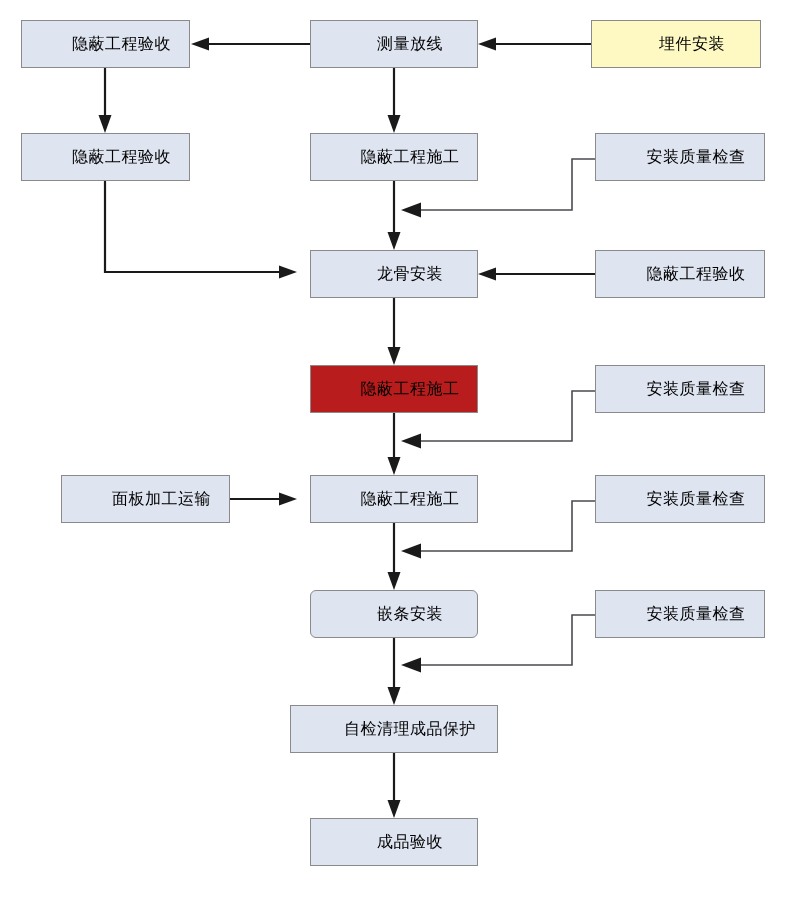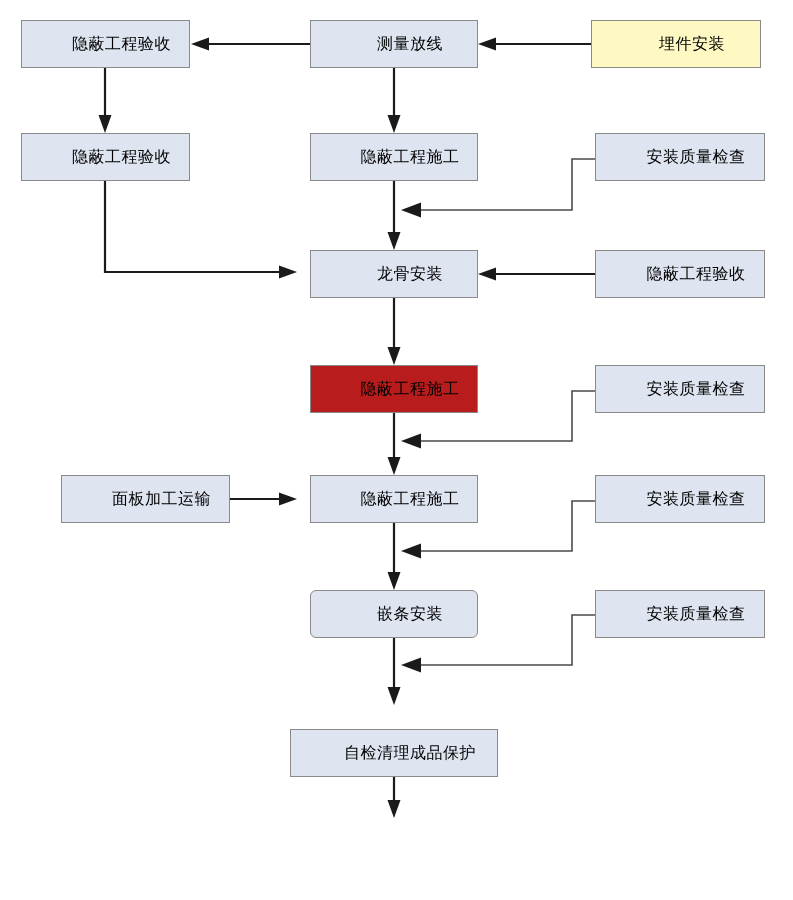--- a/index.html
+++ b/index.html
@@ -154,15 +154,16 @@
   <div class="node" style="left: 595px; top: 133px; width: 170px; height: 48px; background: rgb(222, 228, 240); border-color: rgb(138, 138, 138);">安装质量检查</div>
   <div class="node" style="left: 310px; top: 250px; width: 168px; height: 48px; background: rgb(222, 228, 240); border-color: rgb(138, 138, 138);">龙骨安装</div>
   <div class="node" style="left: 595px; top: 250px; width: 170px; height: 48px; background: rgb(222, 228, 240); border-color: rgb(138, 138, 138);">隐蔽工程验收</div>
   <div class="node" style="left: 310px; top: 365px; width: 168px; height: 48px; background: #b91c1c; border-color: rgb(138, 138, 138);">隐蔽工程施工</div>
   <div class="node" style="left: 595px; top: 365px; width: 170px; height: 48px; background: rgb(222, 228, 240); border-color: rgb(138, 138, 138);">安装质量检查</div>
   <div class="node" style="left: 22px; top: 475px; width: 169px; height: 48px; background: rgb(222, 228, 240); border-color: rgb(138, 138, 138); margin-left: 39px;">面板加工运输</div>
   <div class="node" style="left: 310px; top: 475px; width: 168px; height: 48px; background: rgb(222, 228, 240); border-color: rgb(138, 138, 138);">隐蔽工程施工</div>
   <div class="node" style="left: 595px; top: 475px; width: 170px; height: 48px; background: rgb(222, 228, 240); border-color: rgb(138, 138, 138);">安装质量检查</div>
   <div class="node" style="left: 310px; top: 590px; width: 168px; height: 48px; background: rgb(222, 228, 240); border-color: rgb(138, 138, 138); border-radius: 6px;">嵌条安装</div>
   <div class="node" style="left: 595px; top: 590px; width: 170px; height: 48px; background: rgb(222, 228, 240); border-color: rgb(138, 138, 138);">安装质量检查</div>
-  <div class="node" style="left: 290px; top: 705px; width: 208px; height: 48px; background: rgb(222, 228, 240); border-color: rgb(138, 138, 138); margin-top: 24px;">自检清理成品保护</div>
+  <div class="node" style="left: 290px; top: 705px; width: 208px; height: 48px; background: rgb(222, 228, 240); border-color: rgb(138, 138, 138);">自检清理成品保护</div>
+  <div class="node" style="left: 310px; top: 818px; width: 168px; height: 48px; background: rgb(222, 228, 240); border-color: rgb(138, 138, 138);">成品验收</div>
 
 </div>
 
 </body></html>

